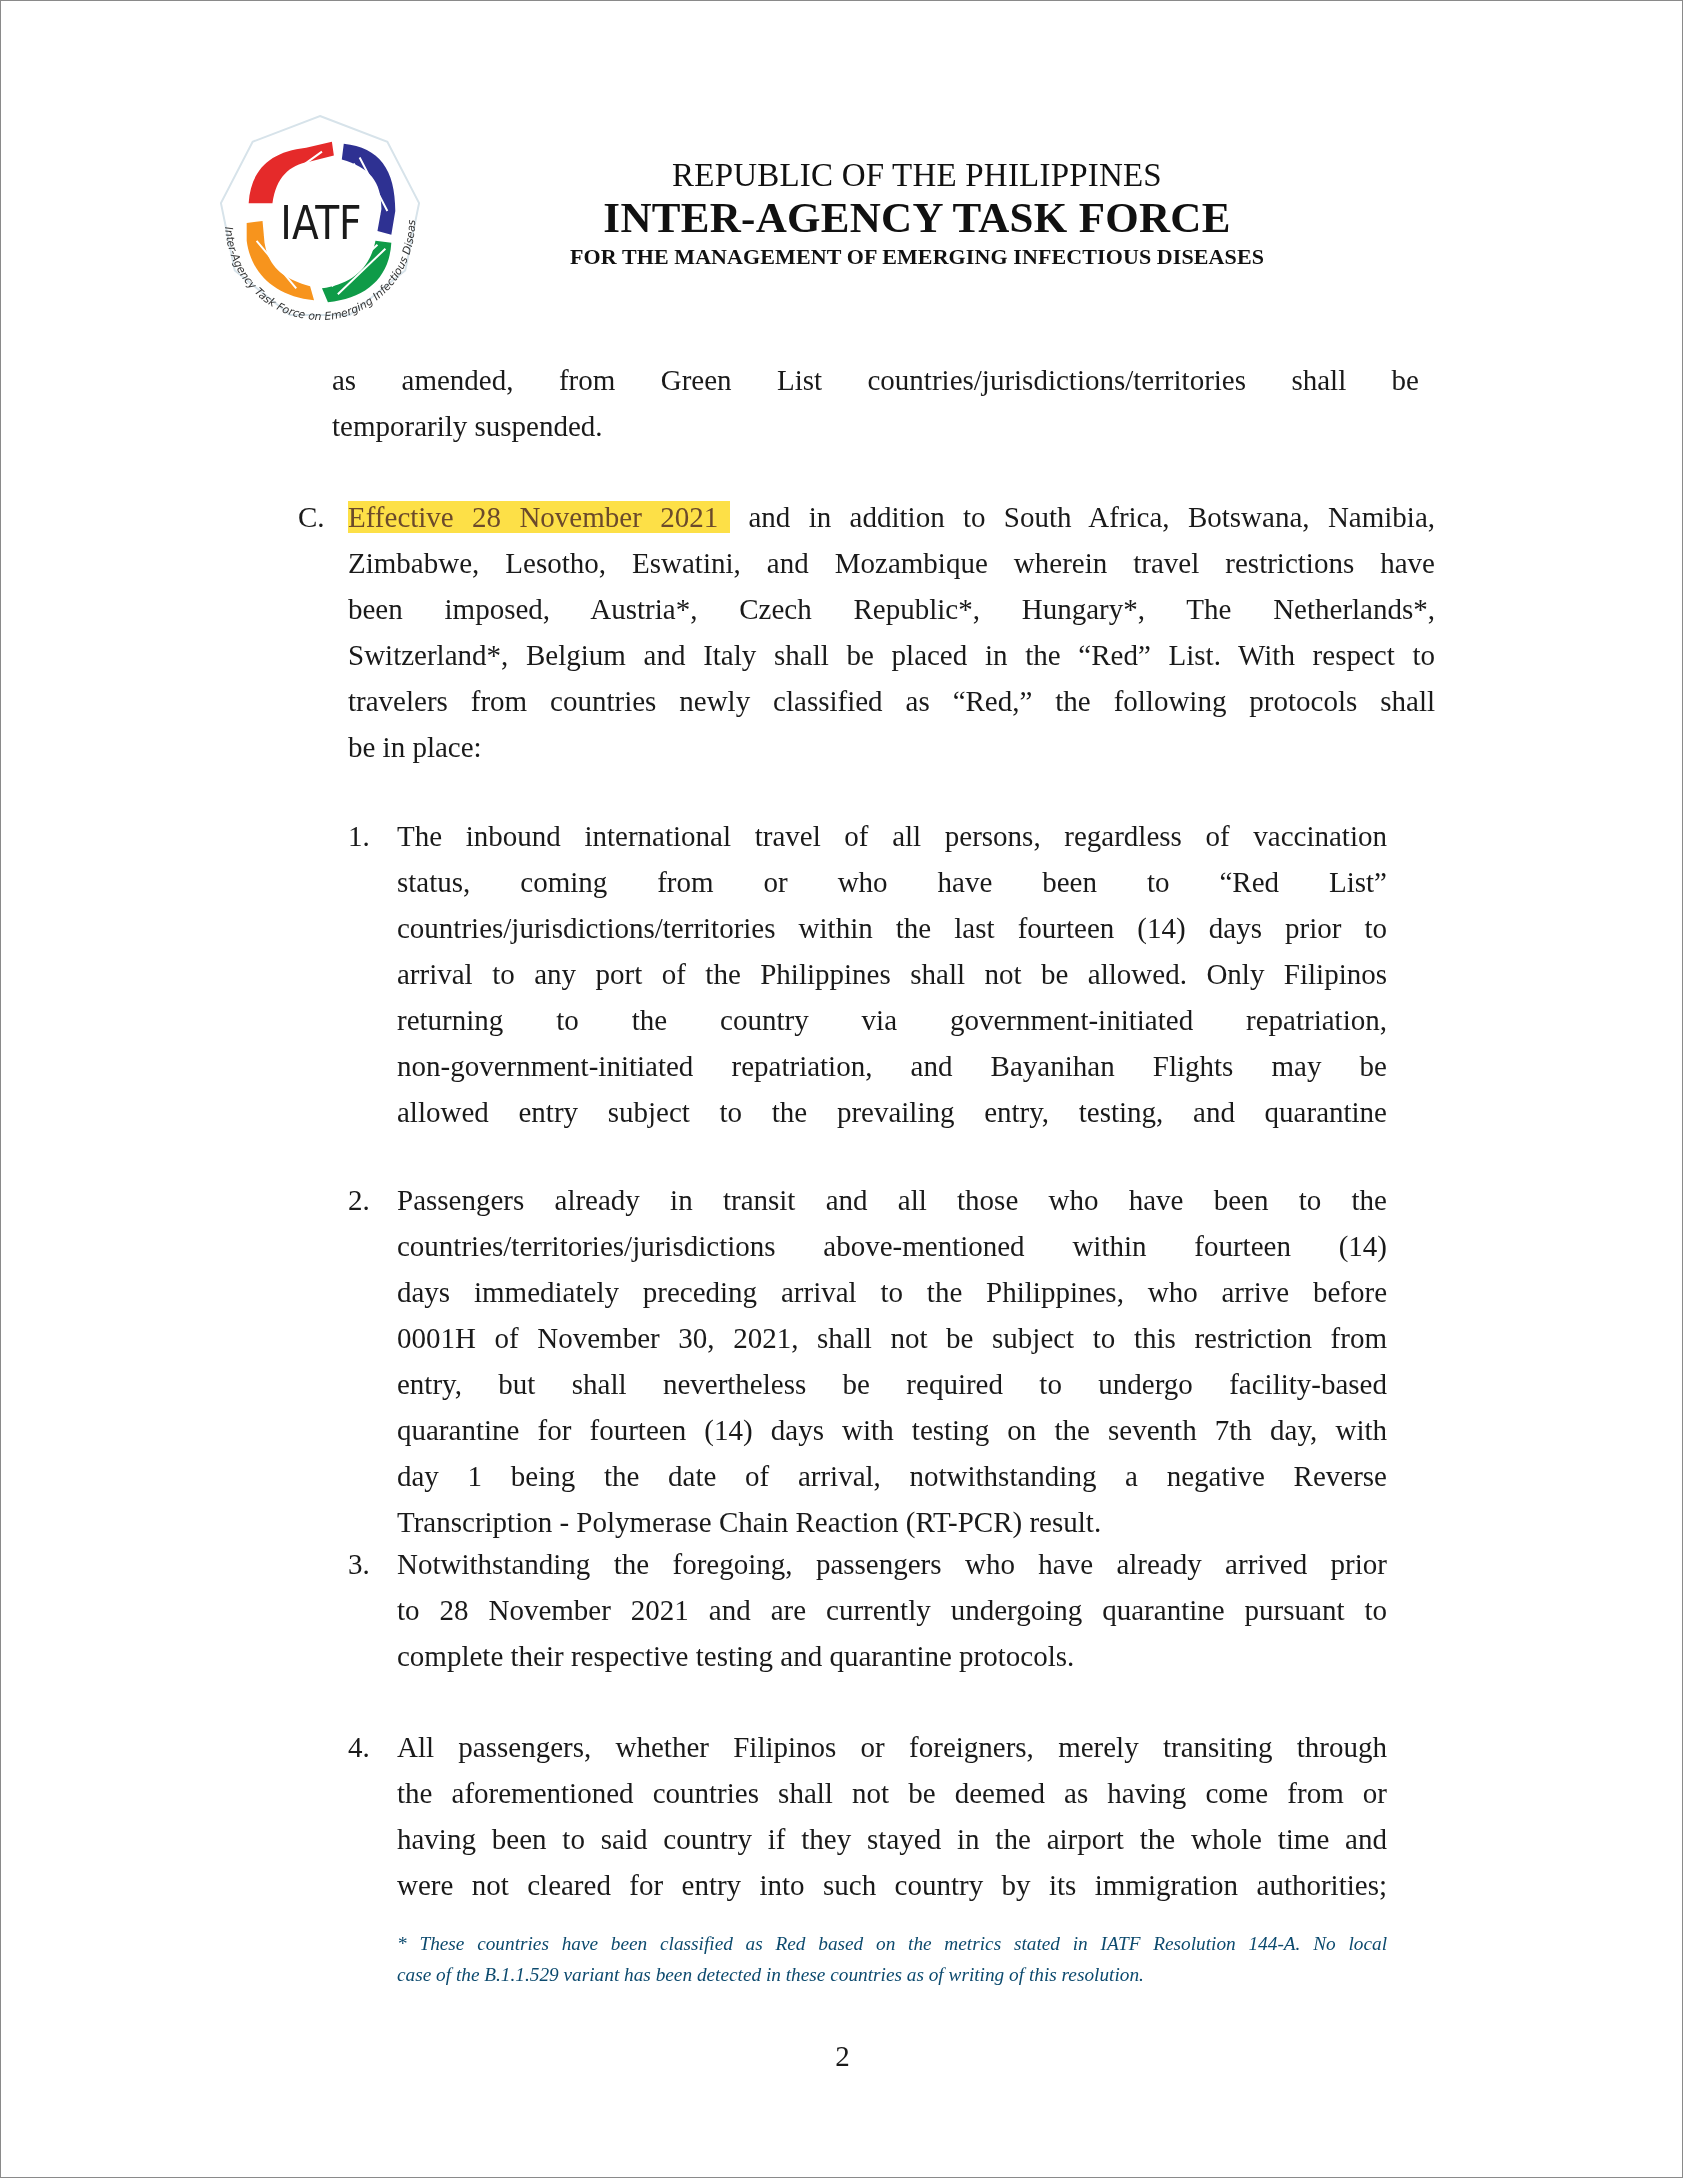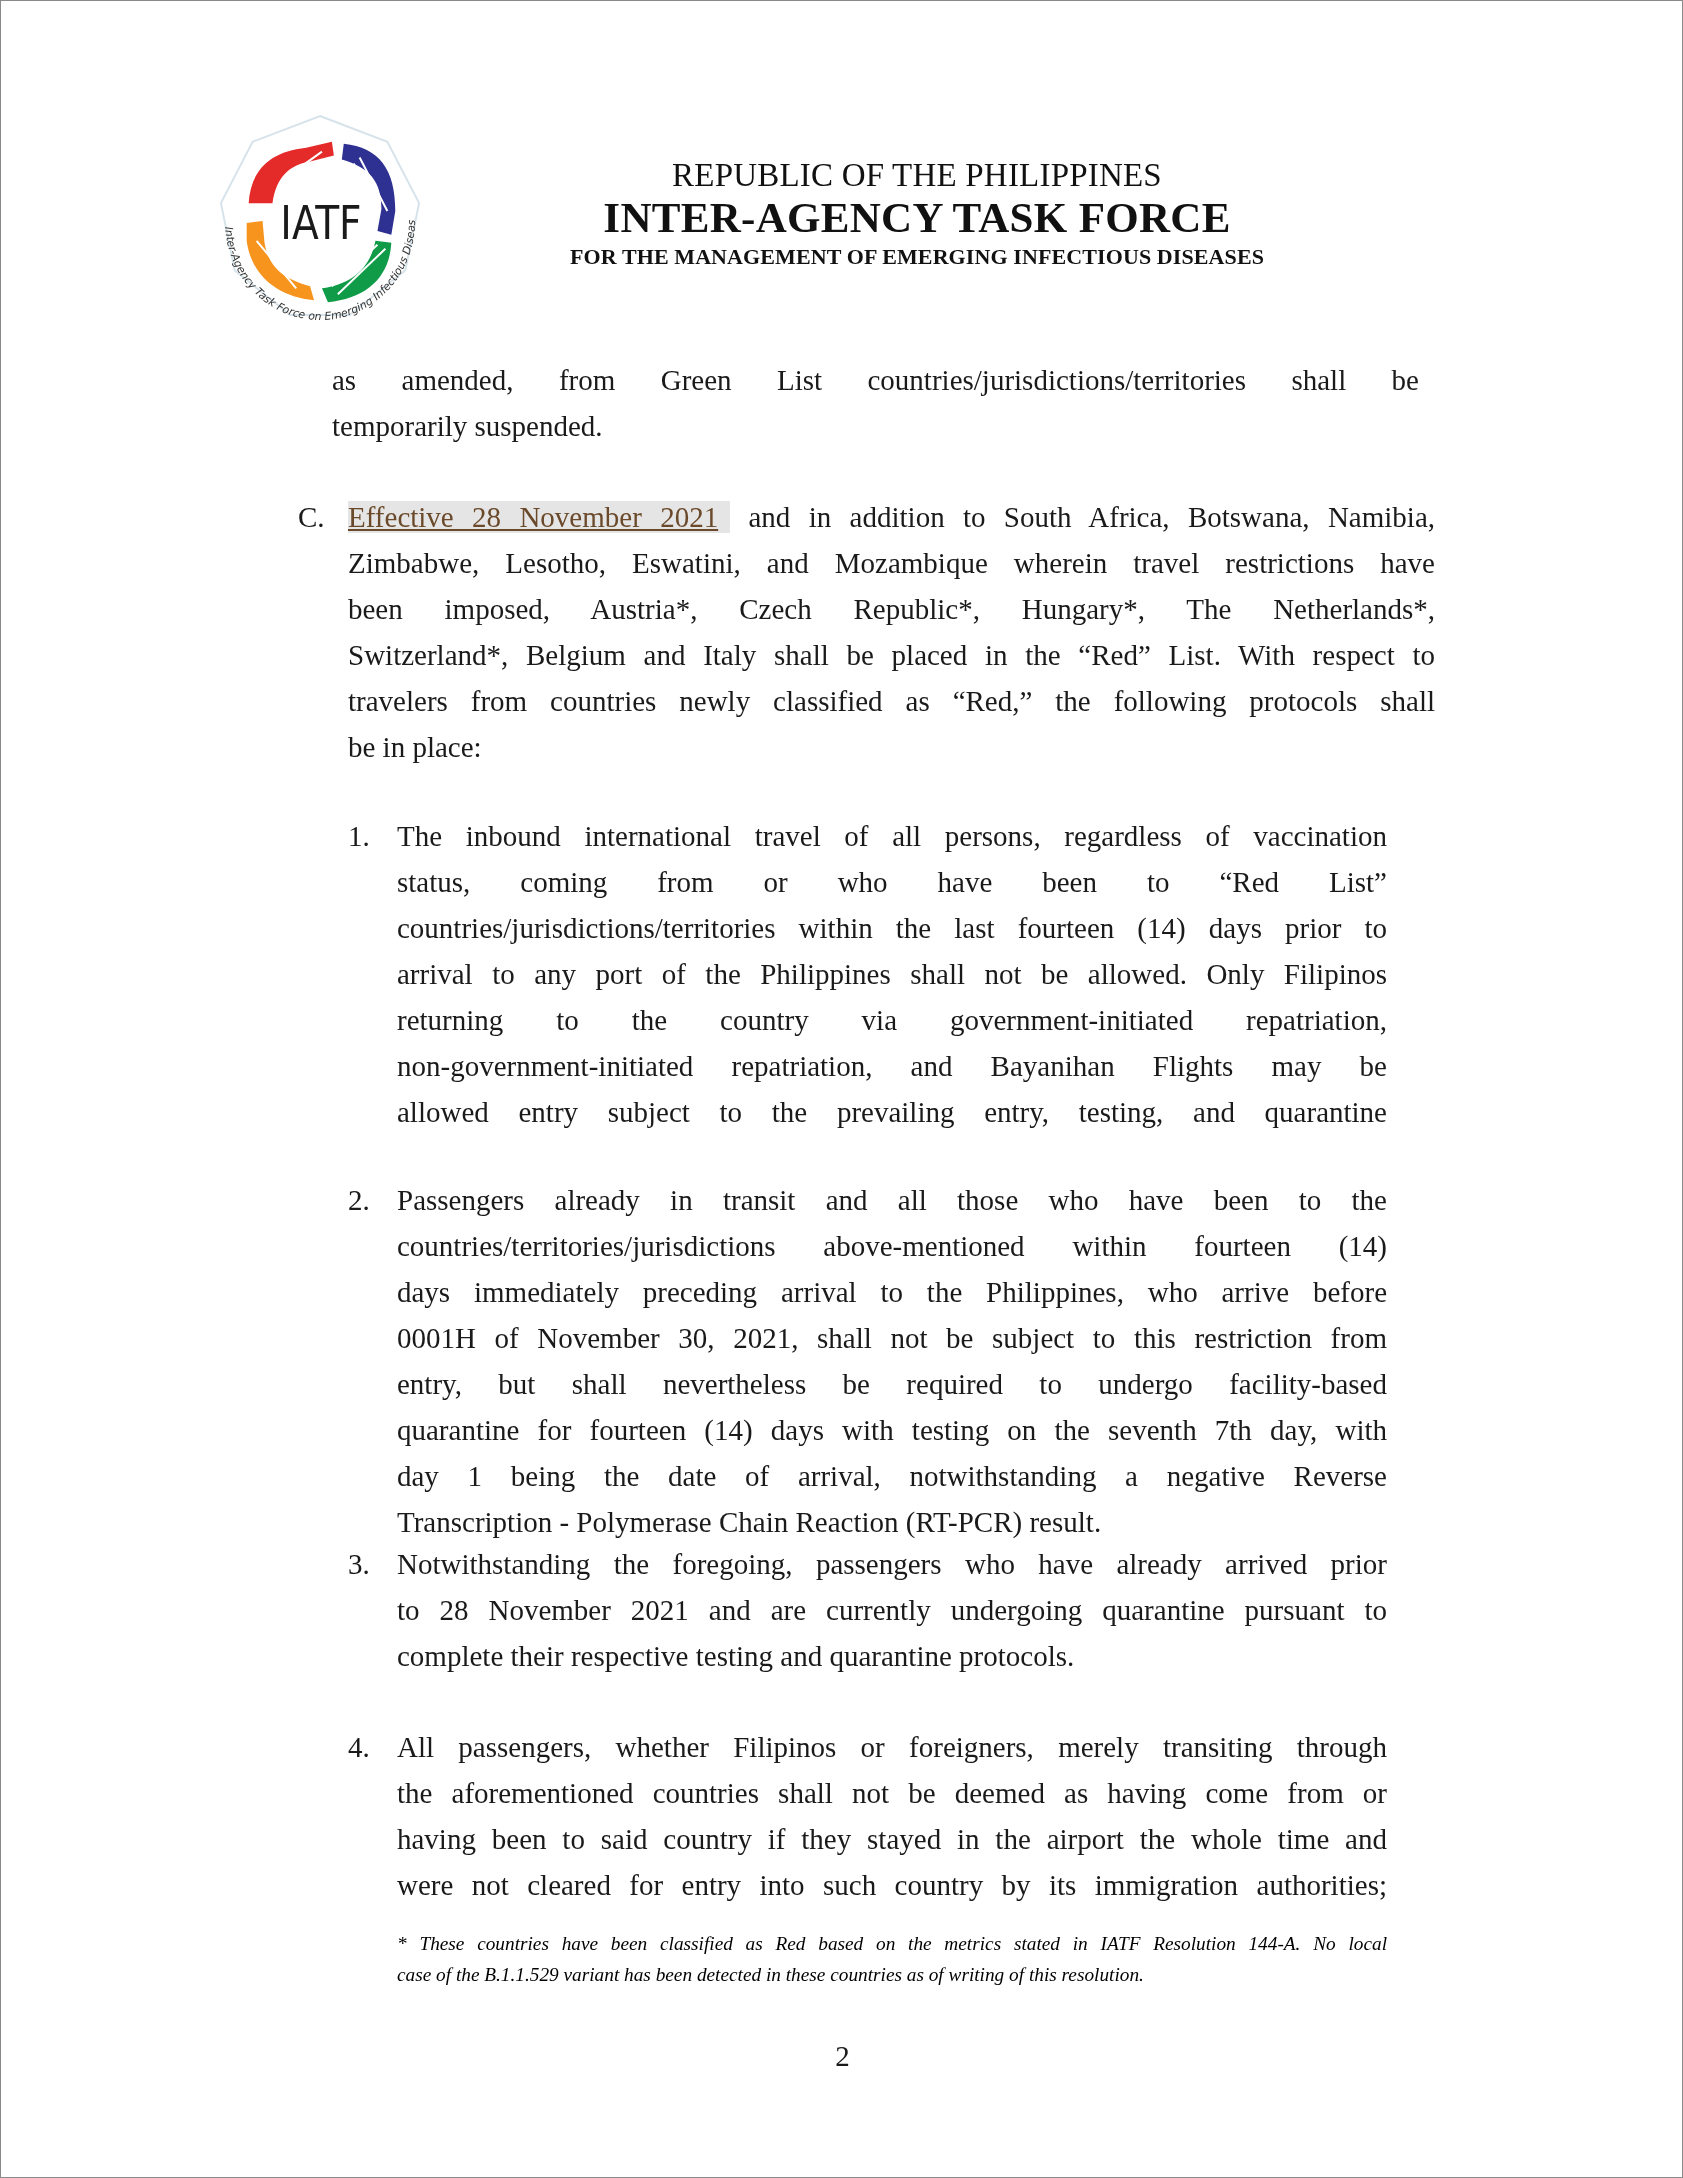--- a/index.html
+++ b/index.html
@@ -17,26 +17,26 @@
     .h-line2 { font-size: 43px; line-height: 46px; font-weight: bold; letter-spacing: 0.3px; }
     .h-line3 { font-size: 22px; line-height: 32px; font-weight: bold; letter-spacing: 0.1px; text-align: center; }
 
     .para { position: absolute; font-size: 29px; line-height: 46px; text-align: justify; text-align-last: left; }
     .para .jl { display: block; text-align: justify; text-align-last: justify; height: 46px; white-space: nowrap; }
     .para .jl.last { text-align-last: left; }
     .cont { left: 331px; top: 356px; width: 1087px; }
 
     .sec-c-label { position: absolute; left: 297px; top: 493px; font-size: 29px; line-height: 46px; }
     .sec-c { left: 347px; top: 493px; width: 1087px; }
-    .hl { background: #e5e5e5; color: #6b4a2b; padding: 0 12px 0 0; text-decoration: underline; }
+    .hl { background: #fde047; color: #6b4a2b; padding: 0 12px 0 0; }
 
     .li-num { position: absolute; left: 347px; font-size: 29px; line-height: 46px; }
     .li-text { left: 396px; width: 990px; }
 
-    .footnote { position: absolute; left: 396px; top: 1927px; width: 990px; font-size: 19.3px; line-height: 31px; font-style: italic; color: #000000; }
+    .footnote { position: absolute; left: 396px; top: 1927px; width: 990px; font-size: 19.3px; line-height: 31px; font-style: italic; color: #0c4a6e; }
     .footnote .jl { display: block; text-align: justify; text-align-last: justify; white-space: nowrap; height: 31px; }
     .footnote .jl.last { text-align-last: left; }
 
     .page-num { position: absolute; left: 0; width: 1683px; top: 2037px; text-align: center; font-size: 29px; line-height: 36px; }
   </style>
 </head>
 <body>
 
 <div class="page">
 

